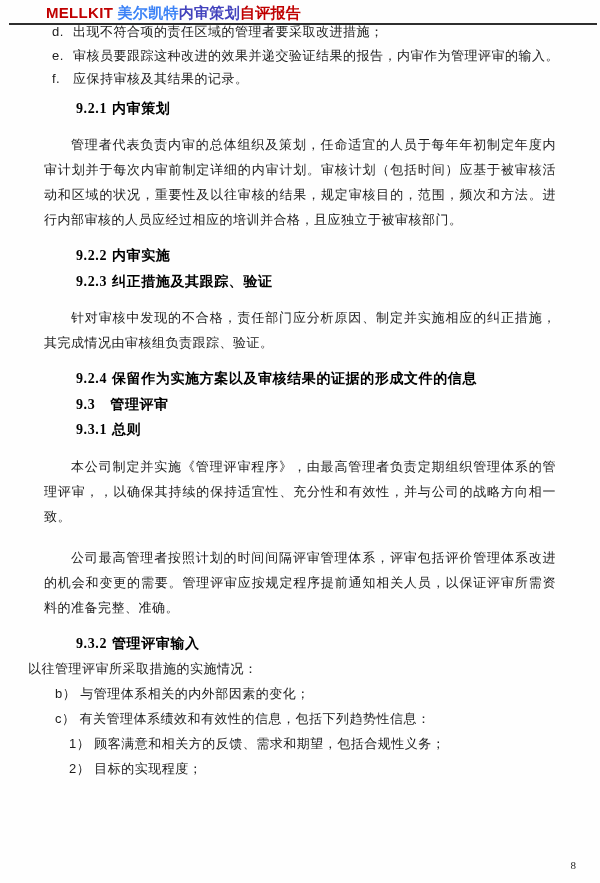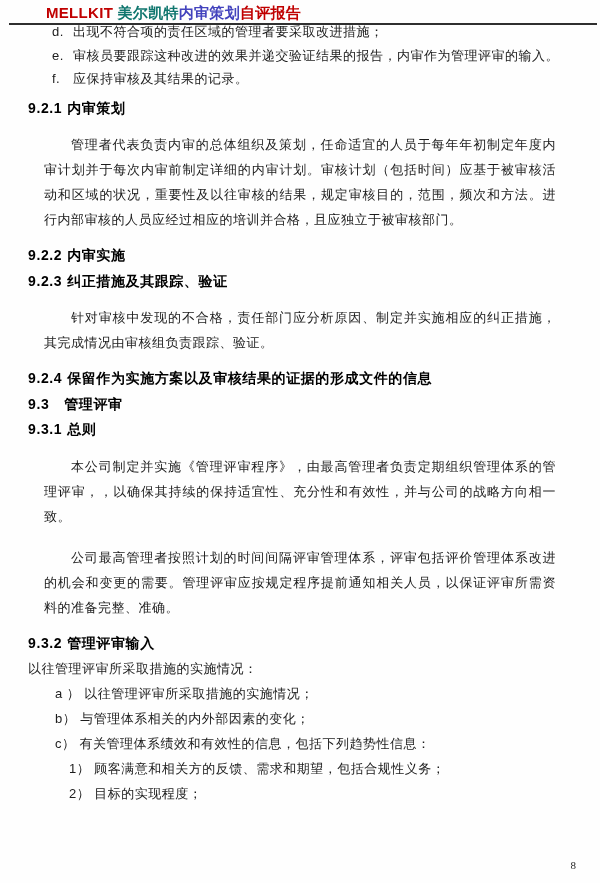--- a/index.html
+++ b/index.html
@@ -7,35 +7,35 @@
     position:relative;width:600px;height:883px;background:#fefefe;
     font-family:"Liberation Serif","DejaVu Serif",serif;color:#1c1c1c;
     overflow:hidden;
   }
   .hdr{
     position:absolute;top:4px;left:30px;
     font-family:"Liberation Sans","DejaVu Sans",sans-serif;
     font-weight:bold;font-size:15px;letter-spacing:.3px;white-space:nowrap;
   }
   .hdr .brand{color:#c00000;margin-left:16px;}
-  .hdr .company{color:#0f766e;}
+  .hdr .company{color:#3b82f6;}
   .hdr .product{color:#4343bd;}
   .hdr .doctype{color:#c00000;}
   .hdr-rule{position:absolute;top:23px;left:9px;width:588px;height:2px;background:#2f2f2f;}
   .content{
     position:absolute;top:20px;left:28px;width:544px;
     font-size:13px;line-height:25px;letter-spacing:.5px;
   }
   .def-item{padding-left:24px;line-height:23.5px;white-space:nowrap;}
   .def-item .lbl{display:inline-block;width:21px;font-family:"Liberation Sans","DejaVu Sans",sans-serif;}
   .sec-h{
     font-size:14px;font-weight:bold;color:#000;
     margin:10px 0 5px;line-height:15.5px;letter-spacing:.6px;
   }
-  .sec-h .num{font-family:Liberation Sans, sans-serif;margin-right:5px;}
+  .sec-h .num{font-family:Liberation Serif, serif;margin-right:5px;margin-left:48px;}
   .sec-h .num.wide{margin-right:15px;}
   .para{margin:16px;text-align:justify;text-indent:27px;}
   .intro-line{margin:0;}
   .sub-item{padding-left:27px;line-height:25px;}
   .sub-item.lvl2{padding-left:41px;}
   .sub-item .lbl{font-family:"Liberation Sans","DejaVu Sans",sans-serif;margin-right:4px;}
   .page-num{
     position:absolute;right:24px;bottom:12px;font-size:11px;color:#222;
     font-family:"Liberation Serif","DejaVu Serif",serif;
   }
@@ -89,23 +89,20 @@
     </div>
     <p class="para">本公司制定并实施《管理评审程序》，由最高管理者负责定期组织管理体系的管理评审，，以确保其持续的保持适宜性、充分性和有效性，并与公司的战略方向相一致。</p>
     <p class="para">公司最高管理者按照计划的时间间隔评审管理体系，评审包括评价管理体系改进的机会和变更的需要。管理评审应按规定程序提前通知相关人员，以保证评审所需资料的准备完整、准确。</p>
 
     <div class="sec-h">
       <span class="num">9.3.2</span><span>管理评审输入</span>
     </div>
     <p class="intro-line">以往管理评审所采取措施的实施情况：</p>
 
     <div class="sub-item">
-      <span class="lbl">a ）</span><span>以往管理评审所采取措施的实施情况；</span>
-    </div>
-    <div class="sub-item">
       <span class="lbl">b）</span><span>与管理体系相关的内外部因素的变化；</span>
     </div>
     <div class="sub-item">
       <span class="lbl">c）</span><span>有关管理体系绩效和有效性的信息，包括下列趋势性信息：</span>
     </div>
     <div class="sub-item lvl2">
       <span class="lbl">1）</span><span>顾客满意和相关方的反馈、需求和期望，包括合规性义务；</span>
     </div>
     <div class="sub-item lvl2">
       <span class="lbl">2）</span><span>目标的实现程度；</span>

